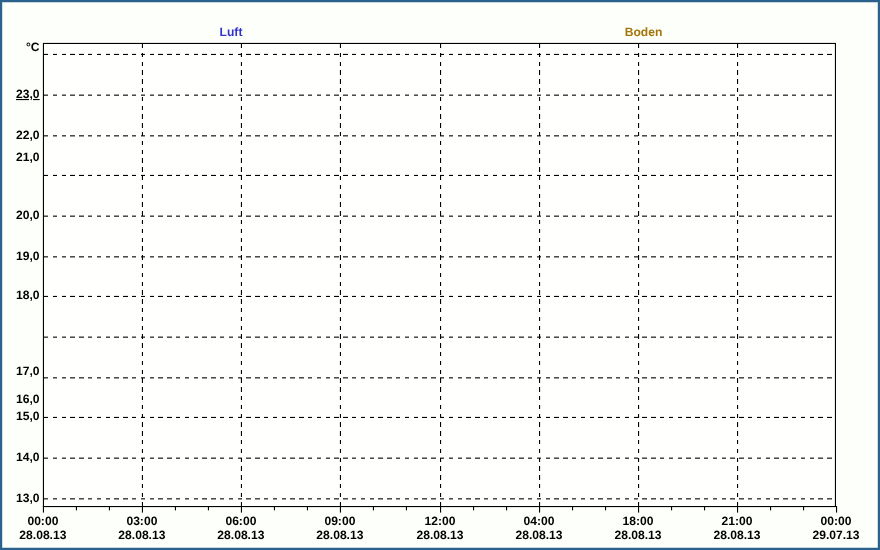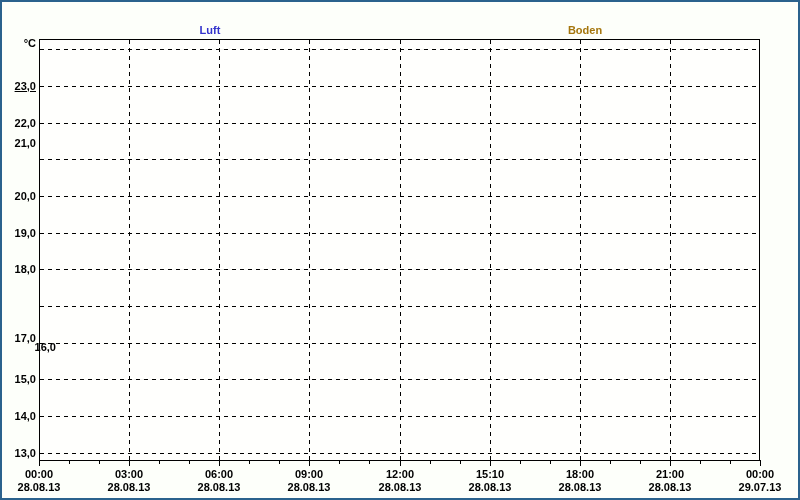--- a/index.html
+++ b/index.html
@@ -71,21 +71,21 @@
       <div class="axis-label y-tick-label" style="top: 136px;">21,0</div>
       <div class="gridline-h" style="left: 40px; top: 196px; width: 719px;"></div>
       <div class="axis-label y-tick-label" style="top: 189px;">20,0</div>
       <div class="gridline-h" style="left: 40px; top: 233px; width: 719px;"></div>
       <div class="axis-label y-tick-label" style="top: 226px;">19,0</div>
       <div class="gridline-h" style="left: 40px; top: 269px; width: 719px;"></div>
       <div class="axis-label y-tick-label" style="top: 262px;">18,0</div>
       <div class="gridline-h" style="left: 40px; top: 306px; width: 719px;"></div>
       <div class="axis-label y-tick-label" style="top: 299px; margin-top: 32px;">17,0</div>
       <div class="gridline-h" style="left: 40px; top: 343px; width: 719px;"></div>
-      <div class="axis-label y-tick-label" style="top: 340px; margin-left: 20px;">16,0</div>
+      <div class="axis-label y-tick-label" style="top: 356px;">16,0</div>
       <div class="gridline-h" style="left: 40px; top: 379px; width: 719px;"></div>
       <div class="axis-label y-tick-label" style="top: 372px;">15,0</div>
       <div class="gridline-h" style="left: 40px; top: 416px; width: 719px;"></div>
       <div class="axis-label y-tick-label" style="top: 409px;">14,0</div>
       <div class="gridline-h" style="left: 40px; top: 453px; width: 719px;"></div>
       <div class="axis-label y-tick-label" style="top: 446px;">13,0</div>
       <div class="gridline-v" style="left: 129px; top: 40px; height: 420px;"></div>
       <div class="gridline-v" style="left: 219px; top: 40px; height: 420px;"></div>
       <div class="gridline-v" style="left: 309px; top: 40px; height: 420px;"></div>
       <div class="gridline-v" style="left: 400px; top: 40px; height: 420px;"></div>
@@ -120,21 +120,21 @@
       <div class="axis-label x-time-label" style="left: 39px; top: 467px;">00:00</div>
       <div class="axis-label x-date-label" style="left: 39px; top: 480px;">28.08.13</div>
       <div class="axis-label x-time-label" style="left: 129px; top: 467px;">03:00</div>
       <div class="axis-label x-date-label" style="left: 129px; top: 480px;">28.08.13</div>
       <div class="axis-label x-time-label" style="left: 219px; top: 467px;">06:00</div>
       <div class="axis-label x-date-label" style="left: 219px; top: 480px;">28.08.13</div>
       <div class="axis-label x-time-label" style="left: 309px; top: 467px;">09:00</div>
       <div class="axis-label x-date-label" style="left: 309px; top: 480px;">28.08.13</div>
       <div class="axis-label x-time-label" style="left: 400px; top: 467px;">12:00</div>
       <div class="axis-label x-date-label" style="left: 400px; top: 480px;">28.08.13</div>
-      <div class="axis-label x-time-label" style="left: 490px; top: 467px;">15:10</div>
+      <div class="axis-label x-time-label" style="left: 490px; top: 467px;">04:00</div>
       <div class="axis-label x-date-label" style="left: 490px; top: 480px;">28.08.13</div>
       <div class="axis-label x-time-label" style="left: 580px; top: 467px;">18:00</div>
       <div class="axis-label x-date-label" style="left: 580px; top: 480px;">28.08.13</div>
       <div class="axis-label x-time-label" style="left: 670px; top: 467px;">21:00</div>
       <div class="axis-label x-date-label" style="left: 670px; top: 480px;">28.08.13</div>
       <div class="axis-label x-time-label" style="left: 760px; top: 467px;">00:00</div>
       <div class="axis-label x-date-label" style="left: 760px; top: 480px;">29.07.13</div>
     </div>
 </div>
 

